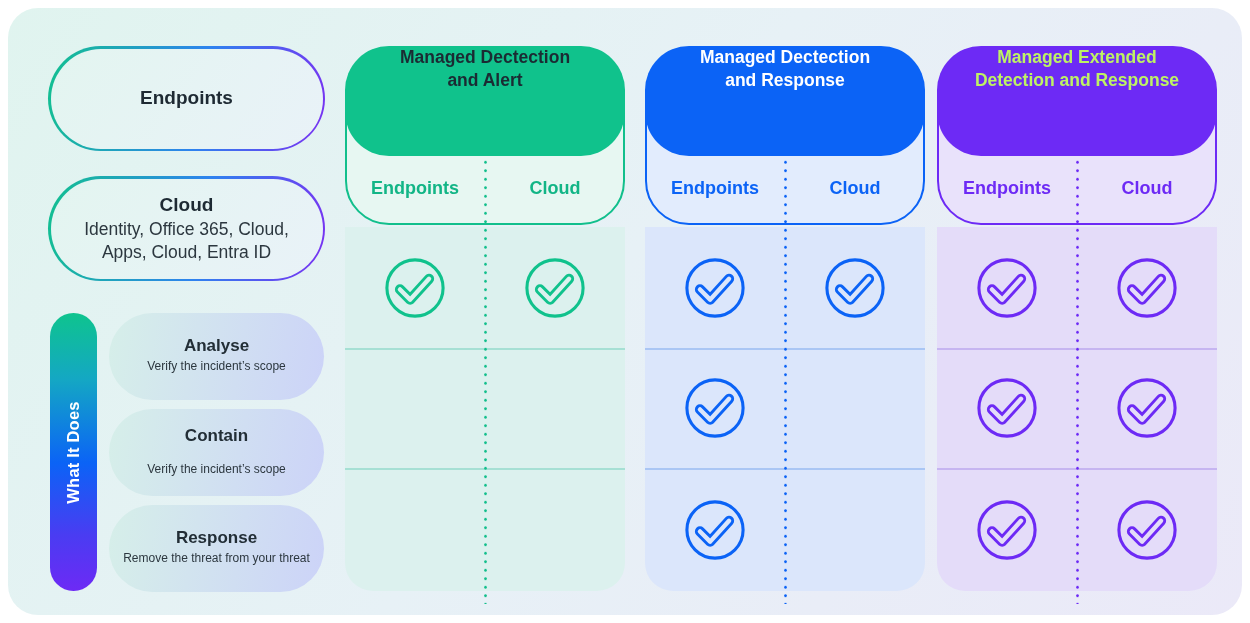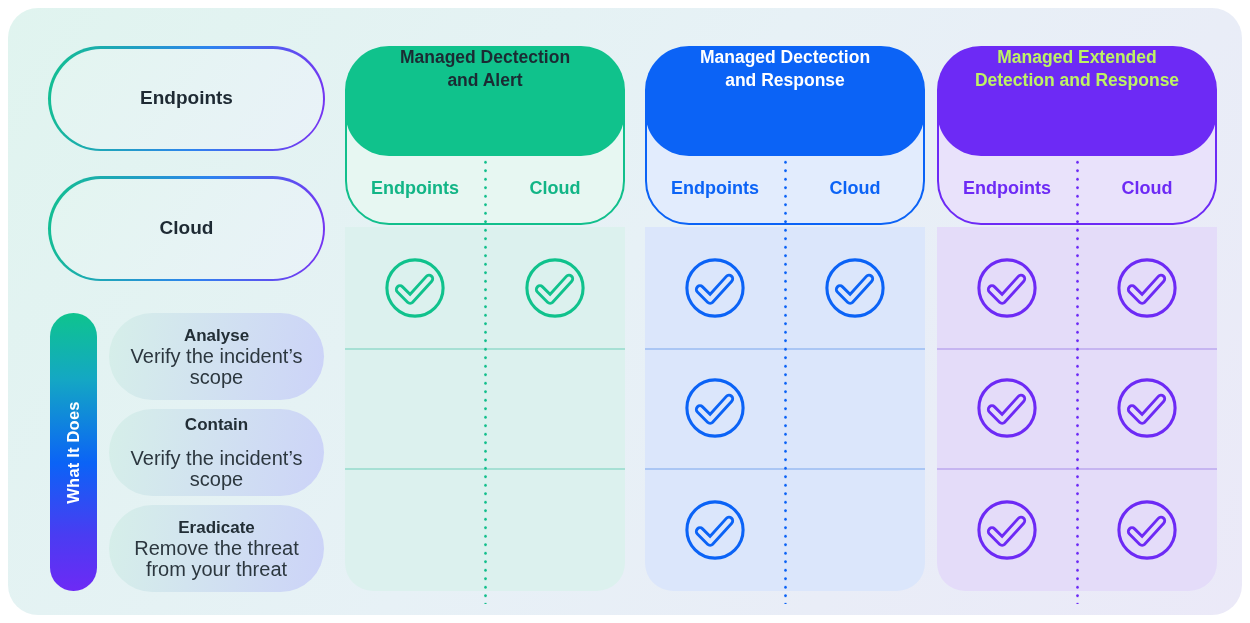--- a/index.html
+++ b/index.html
@@ -24,21 +24,21 @@
   .what-bar { position:absolute; left:42px; top:305px; width:47px; height:278px; border-radius:24px;
     background:linear-gradient(180deg,#0ec48e 0%,#14a7c4 24%,#0b63f6 54%,#4a3cf2 80%,#6d2af5 100%);
     display:flex; align-items:center; justify-content:center; }
   .what-bar span { transform:rotate(-90deg); white-space:nowrap; color:#ffffff; font-weight:700; font-size:16.5px; letter-spacing:.2px; }
 
   
   .action-pill { position:absolute; left:101px; width:215px; height:87px; border-radius:44px;
     background:linear-gradient(100deg,#d6efe9 0%,#ccd3f8 100%);
     display:flex; flex-direction:column; align-items:center; justify-content:center; text-align:center; padding:4px 14px; }
   .action-title { font-size:17px; font-weight:700; color:#222e36; }
-  .action-desc { font-size:20px; color:#2c373f; line-height:21px; }
+  .action-desc { font-size:12px; color:#2c373f; line-height:21px; }
 
   
   .col { position:absolute; top:38px; width:280px; height:560px; }
   .col-body { position:absolute; left:0; top:181px; width:280px; height:364px; border-radius:0 0 28px 28px; z-index:0; }
   .sub-box { position:absolute; left:0; top:12px; width:280px; height:167px; border-radius:44px; border:2px solid; z-index:1; }
   .header-pill { position:absolute; left:0; top:0; width:280px; height:110px; border-radius:44px; z-index:2;
     display:flex; align-items:flex-start; justify-content:center; text-align:center; }
   .header-pill span { font-size:17.5px; font-weight:700; line-height:23px; white-space:pre-line; }
   .sub-row { position:absolute; left:0; top:120px; width:280px; height:45px; display:flex; z-index:2; }
   .sub-row .sub-label { width:140px; display:flex; align-items:center; justify-content:center; font-size:18px; font-weight:700; }
@@ -79,37 +79,38 @@
 <div class="card">
 
   <div class="asset-box" style="top:38px; height:105px;">
     <div class="asset-inner">
       <div class="asset-title">Endpoints</div>
     </div>
   </div>
   <div class="asset-box" style="top:168px; height:105px;">
     <div class="asset-inner">
       <div class="asset-title">Cloud</div>
+      <div class="asset-desc">Identity, Office 365, Cloud, Apps, Cloud, Entra ID</div>
     </div>
   </div>
 
   <div class="what-bar">
     <span>What It Does</span>
   </div>
 
   <div class="action-pill" style="top:305px;">
     <div class="action-title">Analyse</div>
     <div class="action-desc">Verify the incident’s scope</div>
   </div>
   <div class="action-pill" style="top:401px;gap:13px;">
     <div class="action-title">Contain</div>
     <div class="action-desc">Verify the incident’s scope</div>
   </div>
   <div class="action-pill" style="top:497px;">
-    <div class="action-title">Eradicate</div>
+    <div class="action-title">Response</div>
     <div class="action-desc">Remove the threat from your threat</div>
   </div>
 
   <div class="col t-green" style="left:337px;">
     <div class="col-body">
       <div class="divider d1"></div>
       <div class="divider d2"></div>
       <div class="cell r0 cL">
           <svg class="check-svg" viewBox="0 0 64 64">
             <circle cx="32" cy="32" r="29" fill="none" stroke="#10c28c" stroke-width="3.2"></circle>

